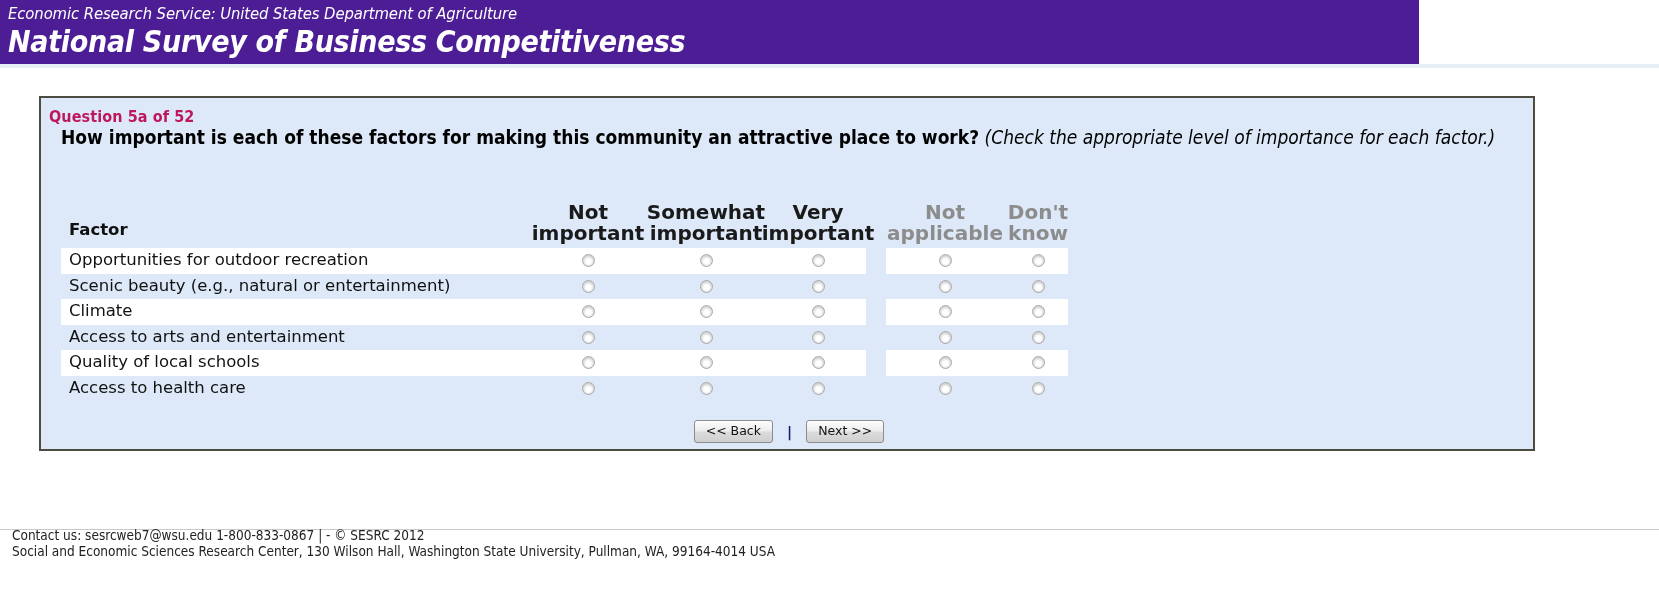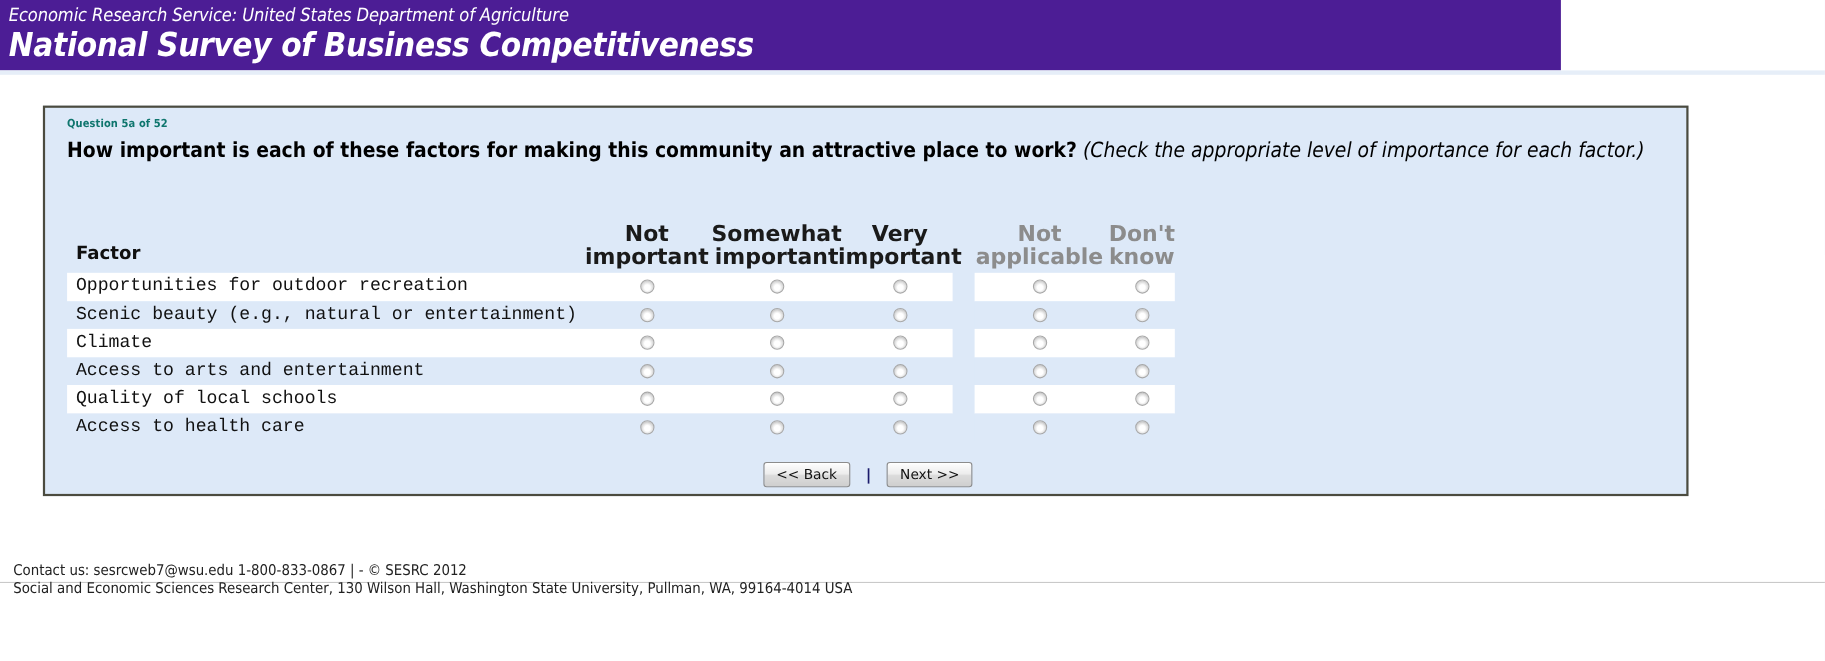--- a/index.html
+++ b/index.html
@@ -44,25 +44,25 @@
   }
 
   
   .panel{
     position:absolute;left:39px;top:96px;width:1496px;height:355px;
     background:#dde9f8;
     border:2px solid #4b4b3f;
     box-sizing:border-box;
   }
   .q-number{
-    position:absolute;left:20px;top:9px;
+    position:absolute;left:8px;top:9px;
     font-family:"DejaVu Sans Condensed","DejaVu Sans","Liberation Sans",sans-serif;
     font-weight:bold;
-    font-size:10px;
-    color:#0f766e;
+    font-size:16px;
+    color:#be185d;
     letter-spacing:0.1px;
     white-space:nowrap;
   }
   .q-text{
     position:absolute;left:20px;top:26px;width:1448px;
     font-family:"DejaVu Sans Condensed","DejaVu Sans","Liberation Sans",sans-serif;
     font-size:19px;
     color:#000000;
     line-height:26px;
   }
@@ -83,21 +83,21 @@
   .col-head{
     position:absolute;top:2px;
     text-align:center;
     font-size:20px;
     line-height:21px;
     color:#1a1a1a;
     font-weight:bold;
   }
   .col-head.muted{color:#8c8c8c;}
 
-  .mx-rows{position:relative;font-family:Liberation Mono, monospace;}
+  .mx-rows{position:relative;}
   .mx-row{
     position:relative;height:25.5px;
   }
   
   .band-left,.band-right{
     position:absolute;top:0;height:25.5px;
   }
   .band-left{left:0px;width:805px;}
   .band-right{left:825px;width:182px;}
   .mx-row.odd .band-left,.mx-row.odd .band-right{background:#ffffff;}
@@ -142,21 +142,21 @@
     font-size:14px;color:#1b1b6b;font-weight:bold;
     margin:0 9px;
   }
 
   
   .footer-rule{
     position:absolute;left:0;top:529px;width:1659px;height:1px;
     background:#c9c9c9;
   }
   .footer{
-    position:absolute;left:12px;top:512px;width:1640px;
+    position:absolute;left:12px;top:528px;width:1640px;
     font-family:"DejaVu Sans Condensed","DejaVu Sans","Liberation Sans",sans-serif;
     font-size:13.5px;color:#222222;line-height:15.5px;
   }
   .footer div{white-space:nowrap;}
 </style>
 </head>
 <body>
 
 <div class="banner">
   <div class="banner-agency">Economic Research Service: United States Department of Agriculture</div>

